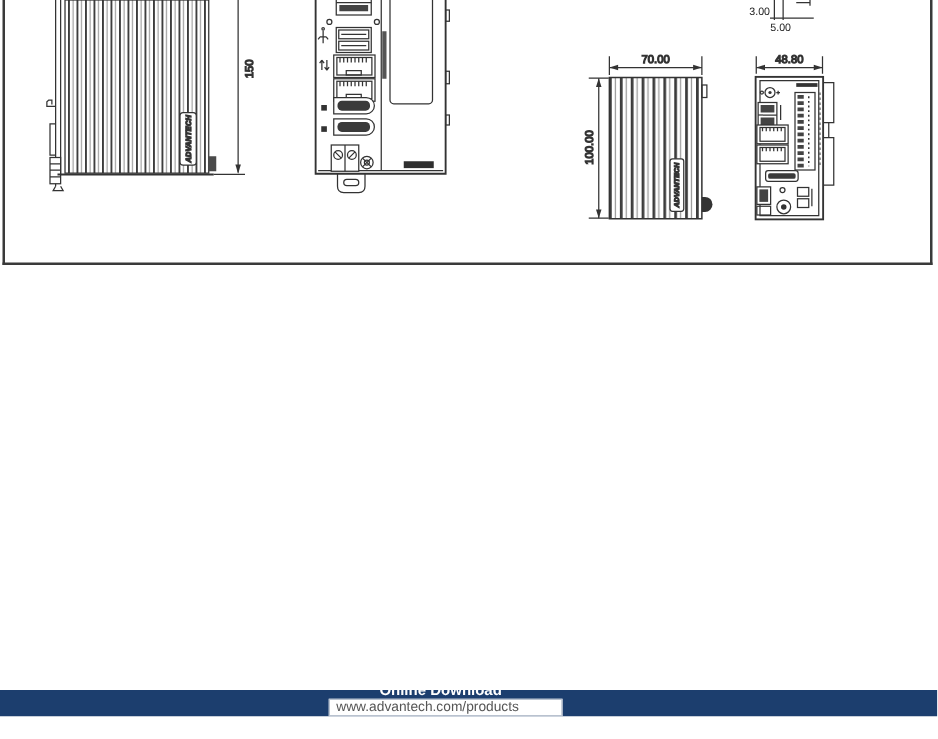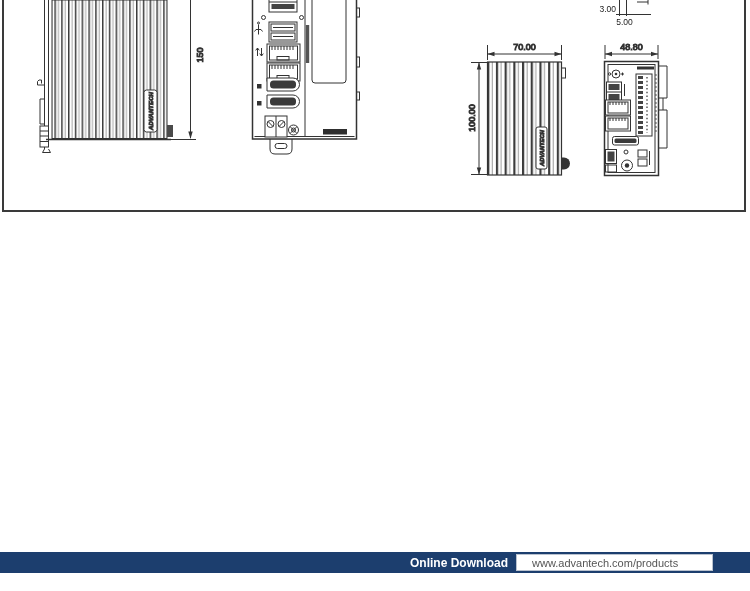--- a/index.html
+++ b/index.html
@@ -8,21 +8,21 @@
   .frame{position:absolute;left:2px;top:-3px;width:740px;height:213px;
          border:2px solid #3a3a3a;border-top:none;background:transparent;}
   .drawing-svg{position:absolute;left:0;top:0;}
   svg text{font-family:"Liberation Sans",sans-serif;fill:#222;}
   .logo-text{font-weight:bold;font-style:italic;letter-spacing:.2px;}
   .footer-bar{position:absolute;left:0;top:552px;width:750px;height:21px;
               display:flex;align-items:center;justify-content:flex-end;
               padding-right:37px;box-sizing:border-box;}
   .footer-label{color:#ffffff;font-size:12px;font-weight:bold;margin-right:8px;white-space:nowrap;}
   .url-box{width:180px;height:15px;background:#ffffff;border:1px solid #b9c2cf;
-           display:flex;align-items:center;padding-left:15px;}
+           display:flex;align-items:center;padding-left:5px;}
   .url-text{font-size:11px;color:#555555;white-space:nowrap;}
 </style>
 </head>
 <body>
 
 <div class="page">
 
   <div class="frame"></div>
 
   <svg class="drawing-svg" width="750" height="216" viewBox="0 0 750 216">
@@ -231,20 +231,20 @@
       </g>
       <rect x="605.5" y="165" width="11" height="7"></rect>
       <g>
         <rect x="638" y="150" width="9" height="7"></rect>
         <rect x="638" y="159" width="9" height="7"></rect>
         <path d="M649.5,151 v14"></path>
       </g>
     </g>
   </svg>
 
-  <div class="footer-bar" style="background:#1c3e6e;">
+  <div class="footer-bar" style="background:#1c3e6e;flex-direction:column;">
     <span class="footer-label">Online Download</span>
     <div class="url-box">
       <span class="url-text">www.advantech.com/products</span>
     </div>
   </div>
 
 </div>
 
 </body></html>

